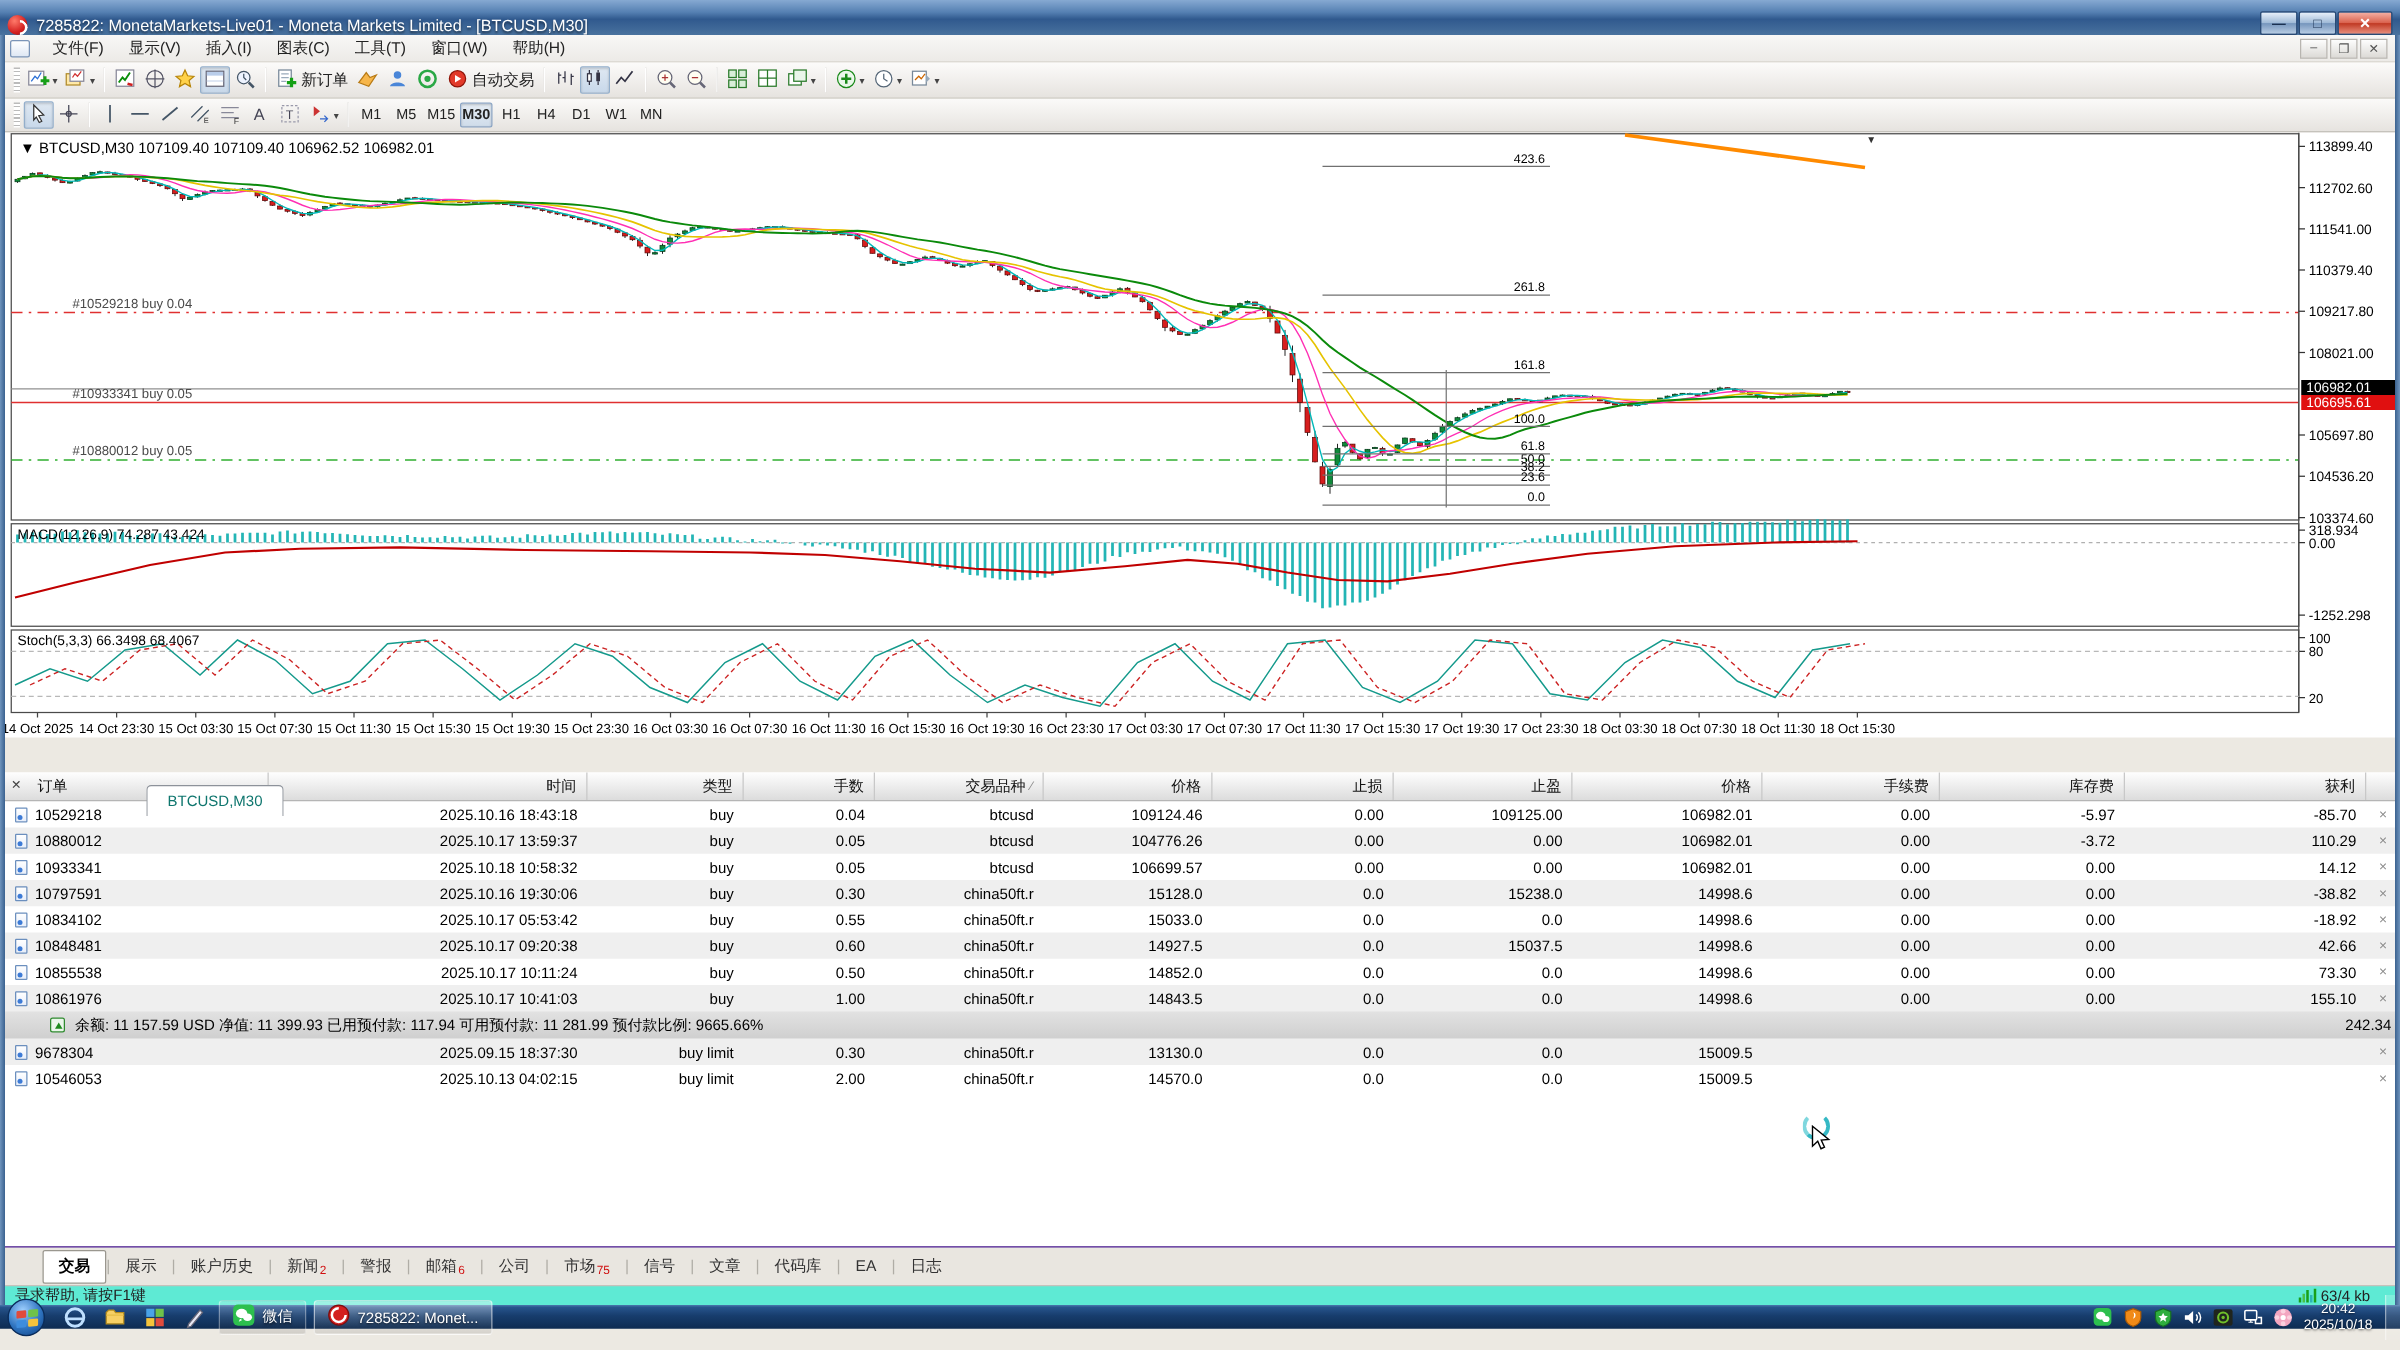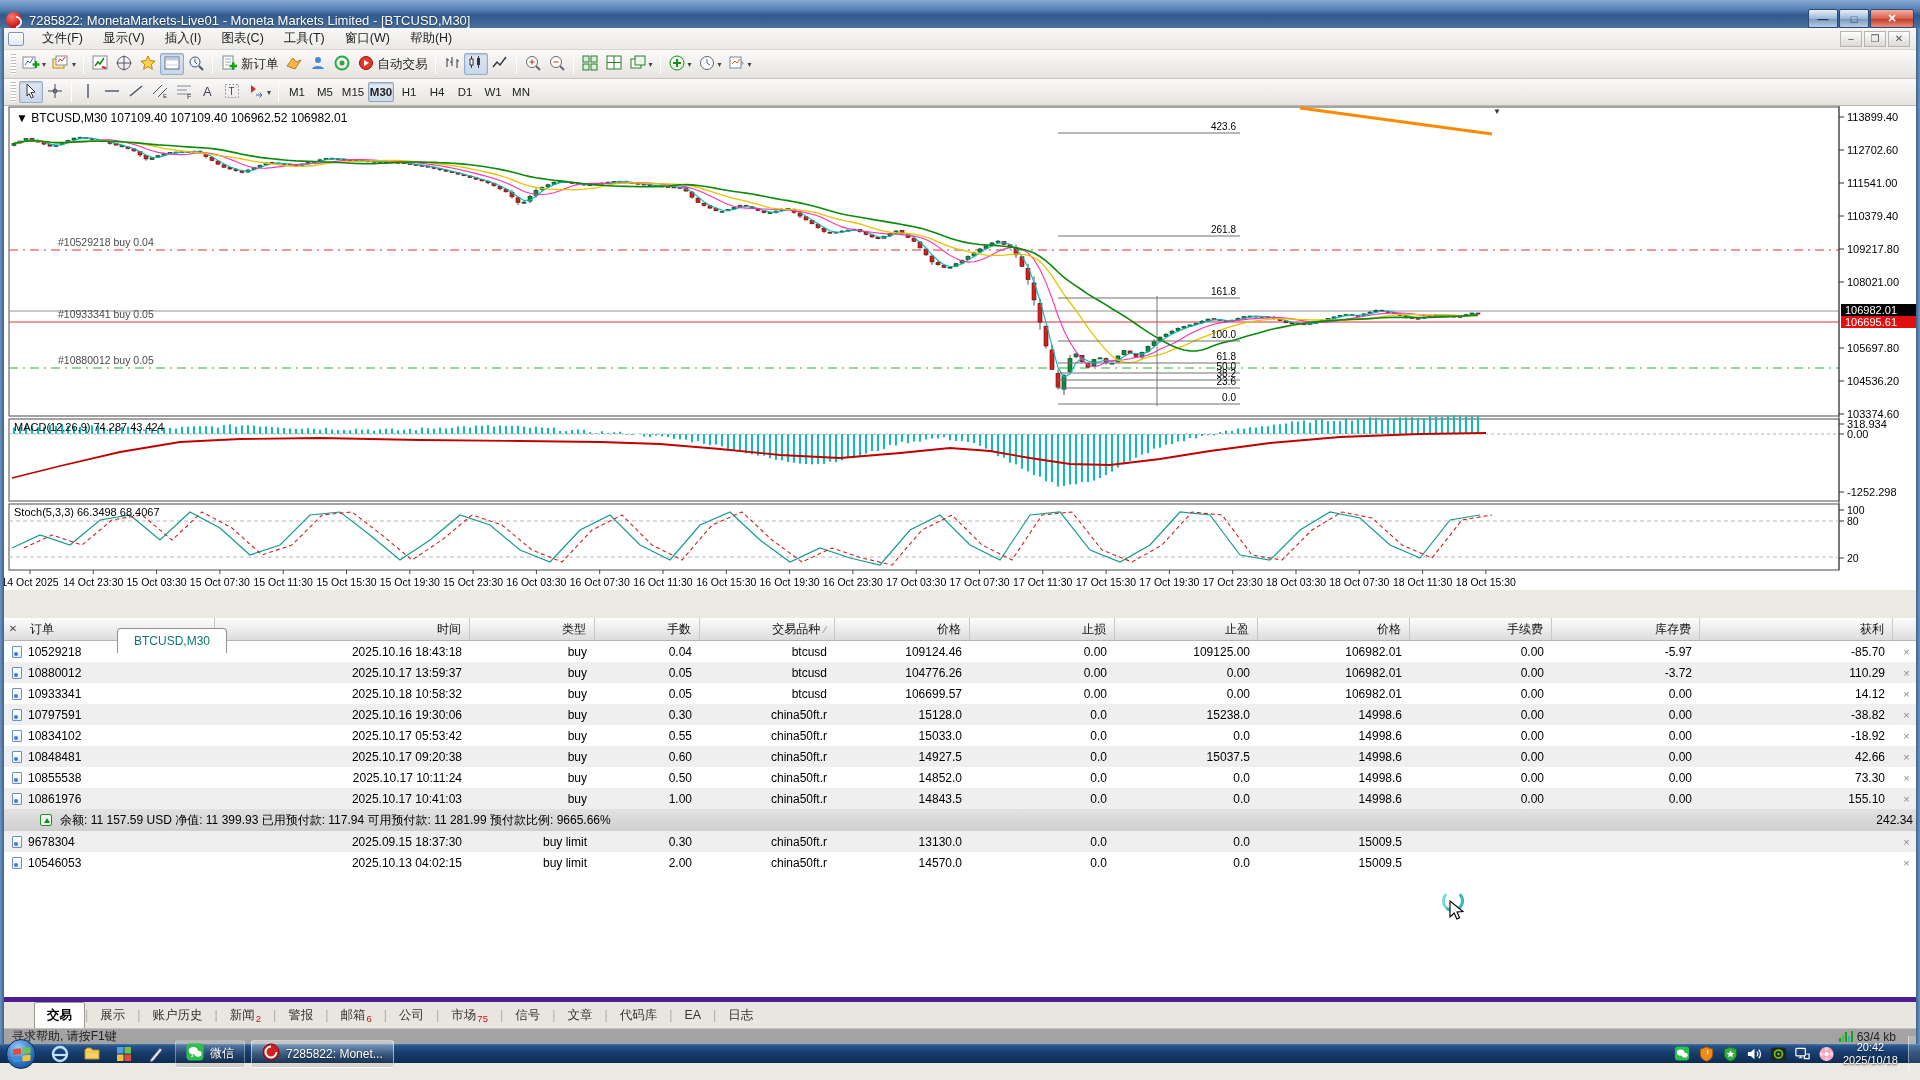--- a/index.html
+++ b/index.html
@@ -81,29 +81,29 @@
   .doc-ic::after { content:""; position:absolute; left:1px; bottom:1px; width:4px; height:4px; background:#3d7bd6; border-radius:50%; }
   .row-x { color:#8a8a8a; font-size:11px; text-align:center; padding:0; }
   .balance-row { height:22px; display:grid; grid-template-columns:var(--cols); align-items:center;
     background:linear-gradient(#e2e2e2,#cfcfcf); font-weight:normal; font-size:12px;padding-left:28px; }
   .balance-text { grid-column:1/12; display:flex; align-items:center; gap:8px; padding-left:8px; white-space:nowrap; overflow:hidden; }
   .up-arrow-ic { width:12px; height:12px; flex:0 0 auto; border-radius:2px; background:#eaf6ea; border:1px solid #2f8a2f; position:relative; }
   .up-arrow-ic::after { content:""; position:absolute; left:2.5px; top:3px; border-left:3px solid transparent; border-right:3px solid transparent; border-bottom:5px solid #1d8a1d; }
   .balance-profit { grid-column:12; text-align:right; padding-right:8px; }
 
   .ttabs { position:absolute; top:997px; left:4px; width:1912px; height:31px; background:#e9e6e0;
-    border-top:5px solid #4c1d95; display:flex; align-items:center; padding-left:30px; font-size:12.5px; color:#333; }
+    border-top:1px solid #4c1d95; display:flex; align-items:center; padding-left:30px; font-size:12.5px; color:#333; }
   .ttab { padding:4px 12px; display:flex; align-items:flex-start; }
   .ttab.active { background:#fff; border:1px solid #9a978f; border-radius:2px; font-weight:bold; color:#000; }
   .tbadge { color:#d01010; font-size:9.5px; margin-left:1px; margin-top:6px; }
   .tt-sep { color:#b0ada6; }
   .dock-strip { position:absolute; left:4px; top:997px; width:22px; height:31px; display:flex; flex-direction:column; align-items:center; gap:1px; padding-top:2px; }
   .dock-strip span { font-size:8px; color:#447; background:#dfe4ec; border:1px solid #aab4c4; width:13px; text-align:center; }
 
-  .statusbar { position:absolute; top:1028px; left:4px; width:1912px; height:16px; background:#a3a3a3;
+  .statusbar { position:absolute; top:1028px; left:4px; width:1912px; height:16px; background:#5eead4;
     border-top:1px solid #c5c2bc; display:flex; align-items:center; font-size:12px; color:#222; padding:0 8px; }
   .traffic { margin-left:auto; display:flex; align-items:center; gap:4px; margin-right:12px; }
   .tbars { display:flex; align-items:flex-end; gap:1px; height:11px; }
   .tbars i { width:2px; background:#18a018; display:block; }
 
   
   .taskbar { position:absolute; top:1044px; left:0; width:1920px; height:19px;
     background:linear-gradient(#4a79ad 0%,#27548c 10%,#173d6d 45%,#0e2c52 100%); display:flex; align-items:center; }
   .orb { width:30px; height:30px; margin:0 8px 0 6px; border-radius:50%;
     background:radial-gradient(circle at 40% 30%, #9fd0ff, #2f74c0 55%, #0c3d7e); border:1px solid #0a2c5a; position:relative; flex:0 0 auto; }

